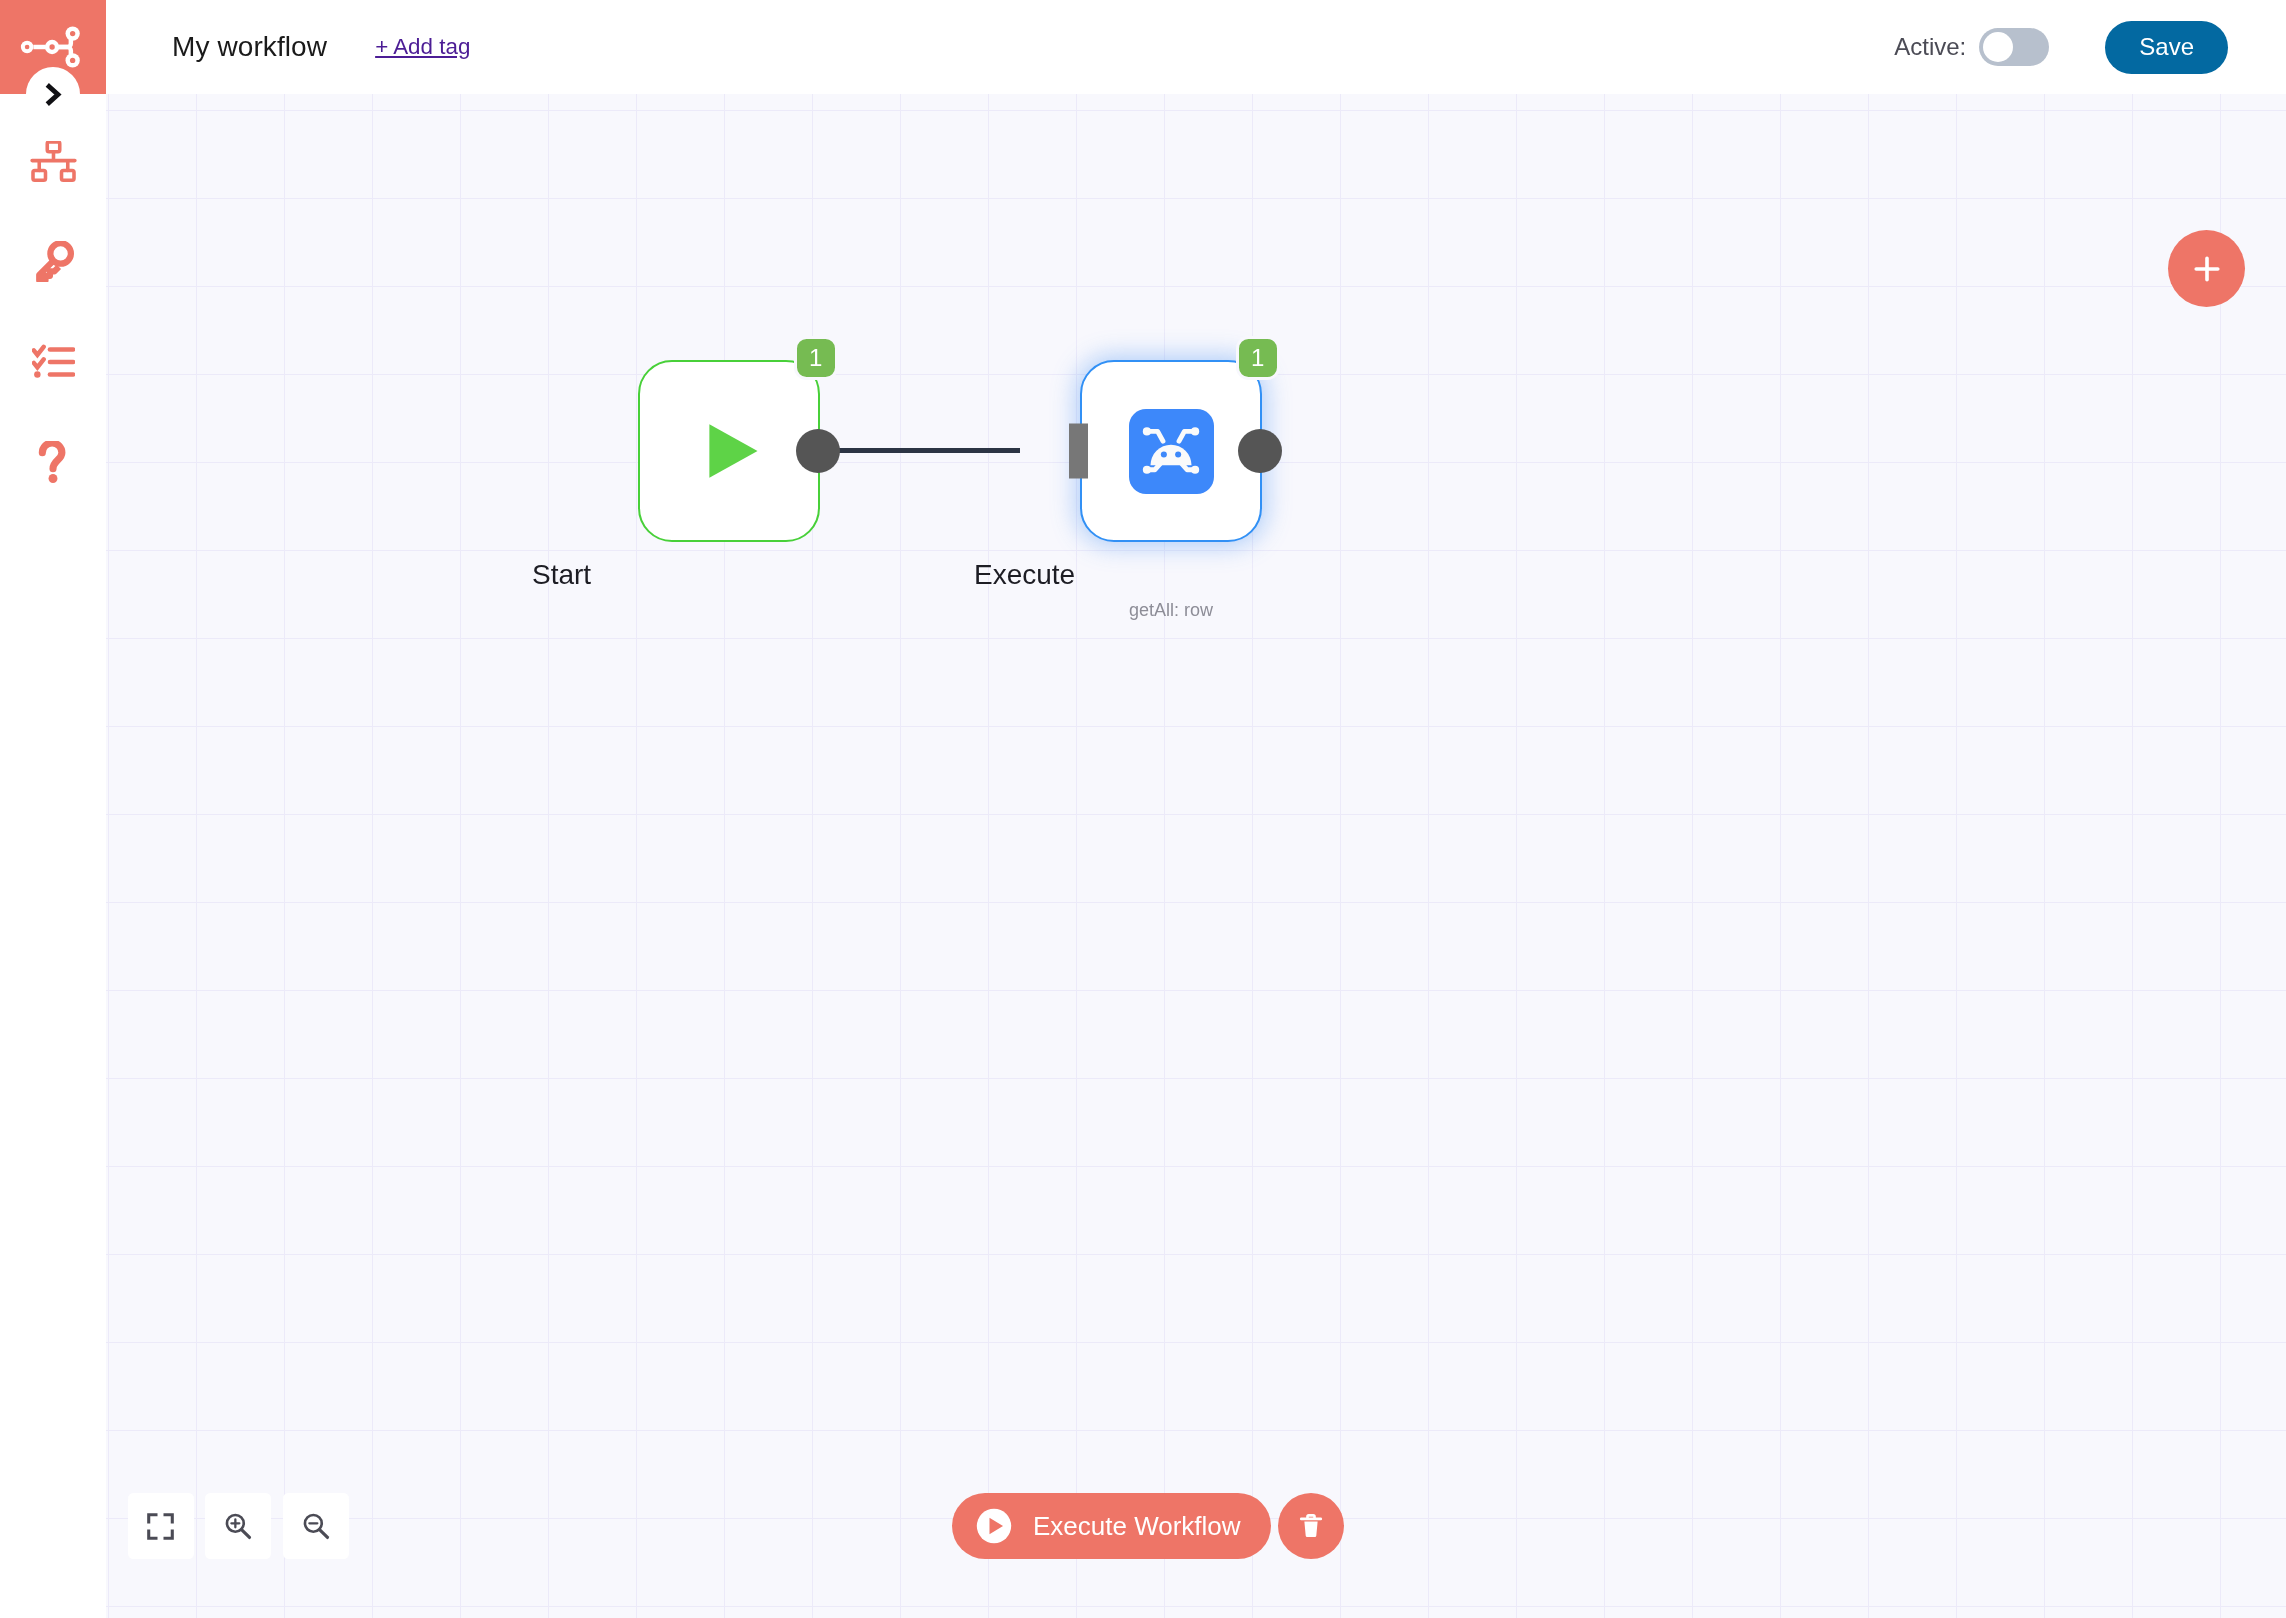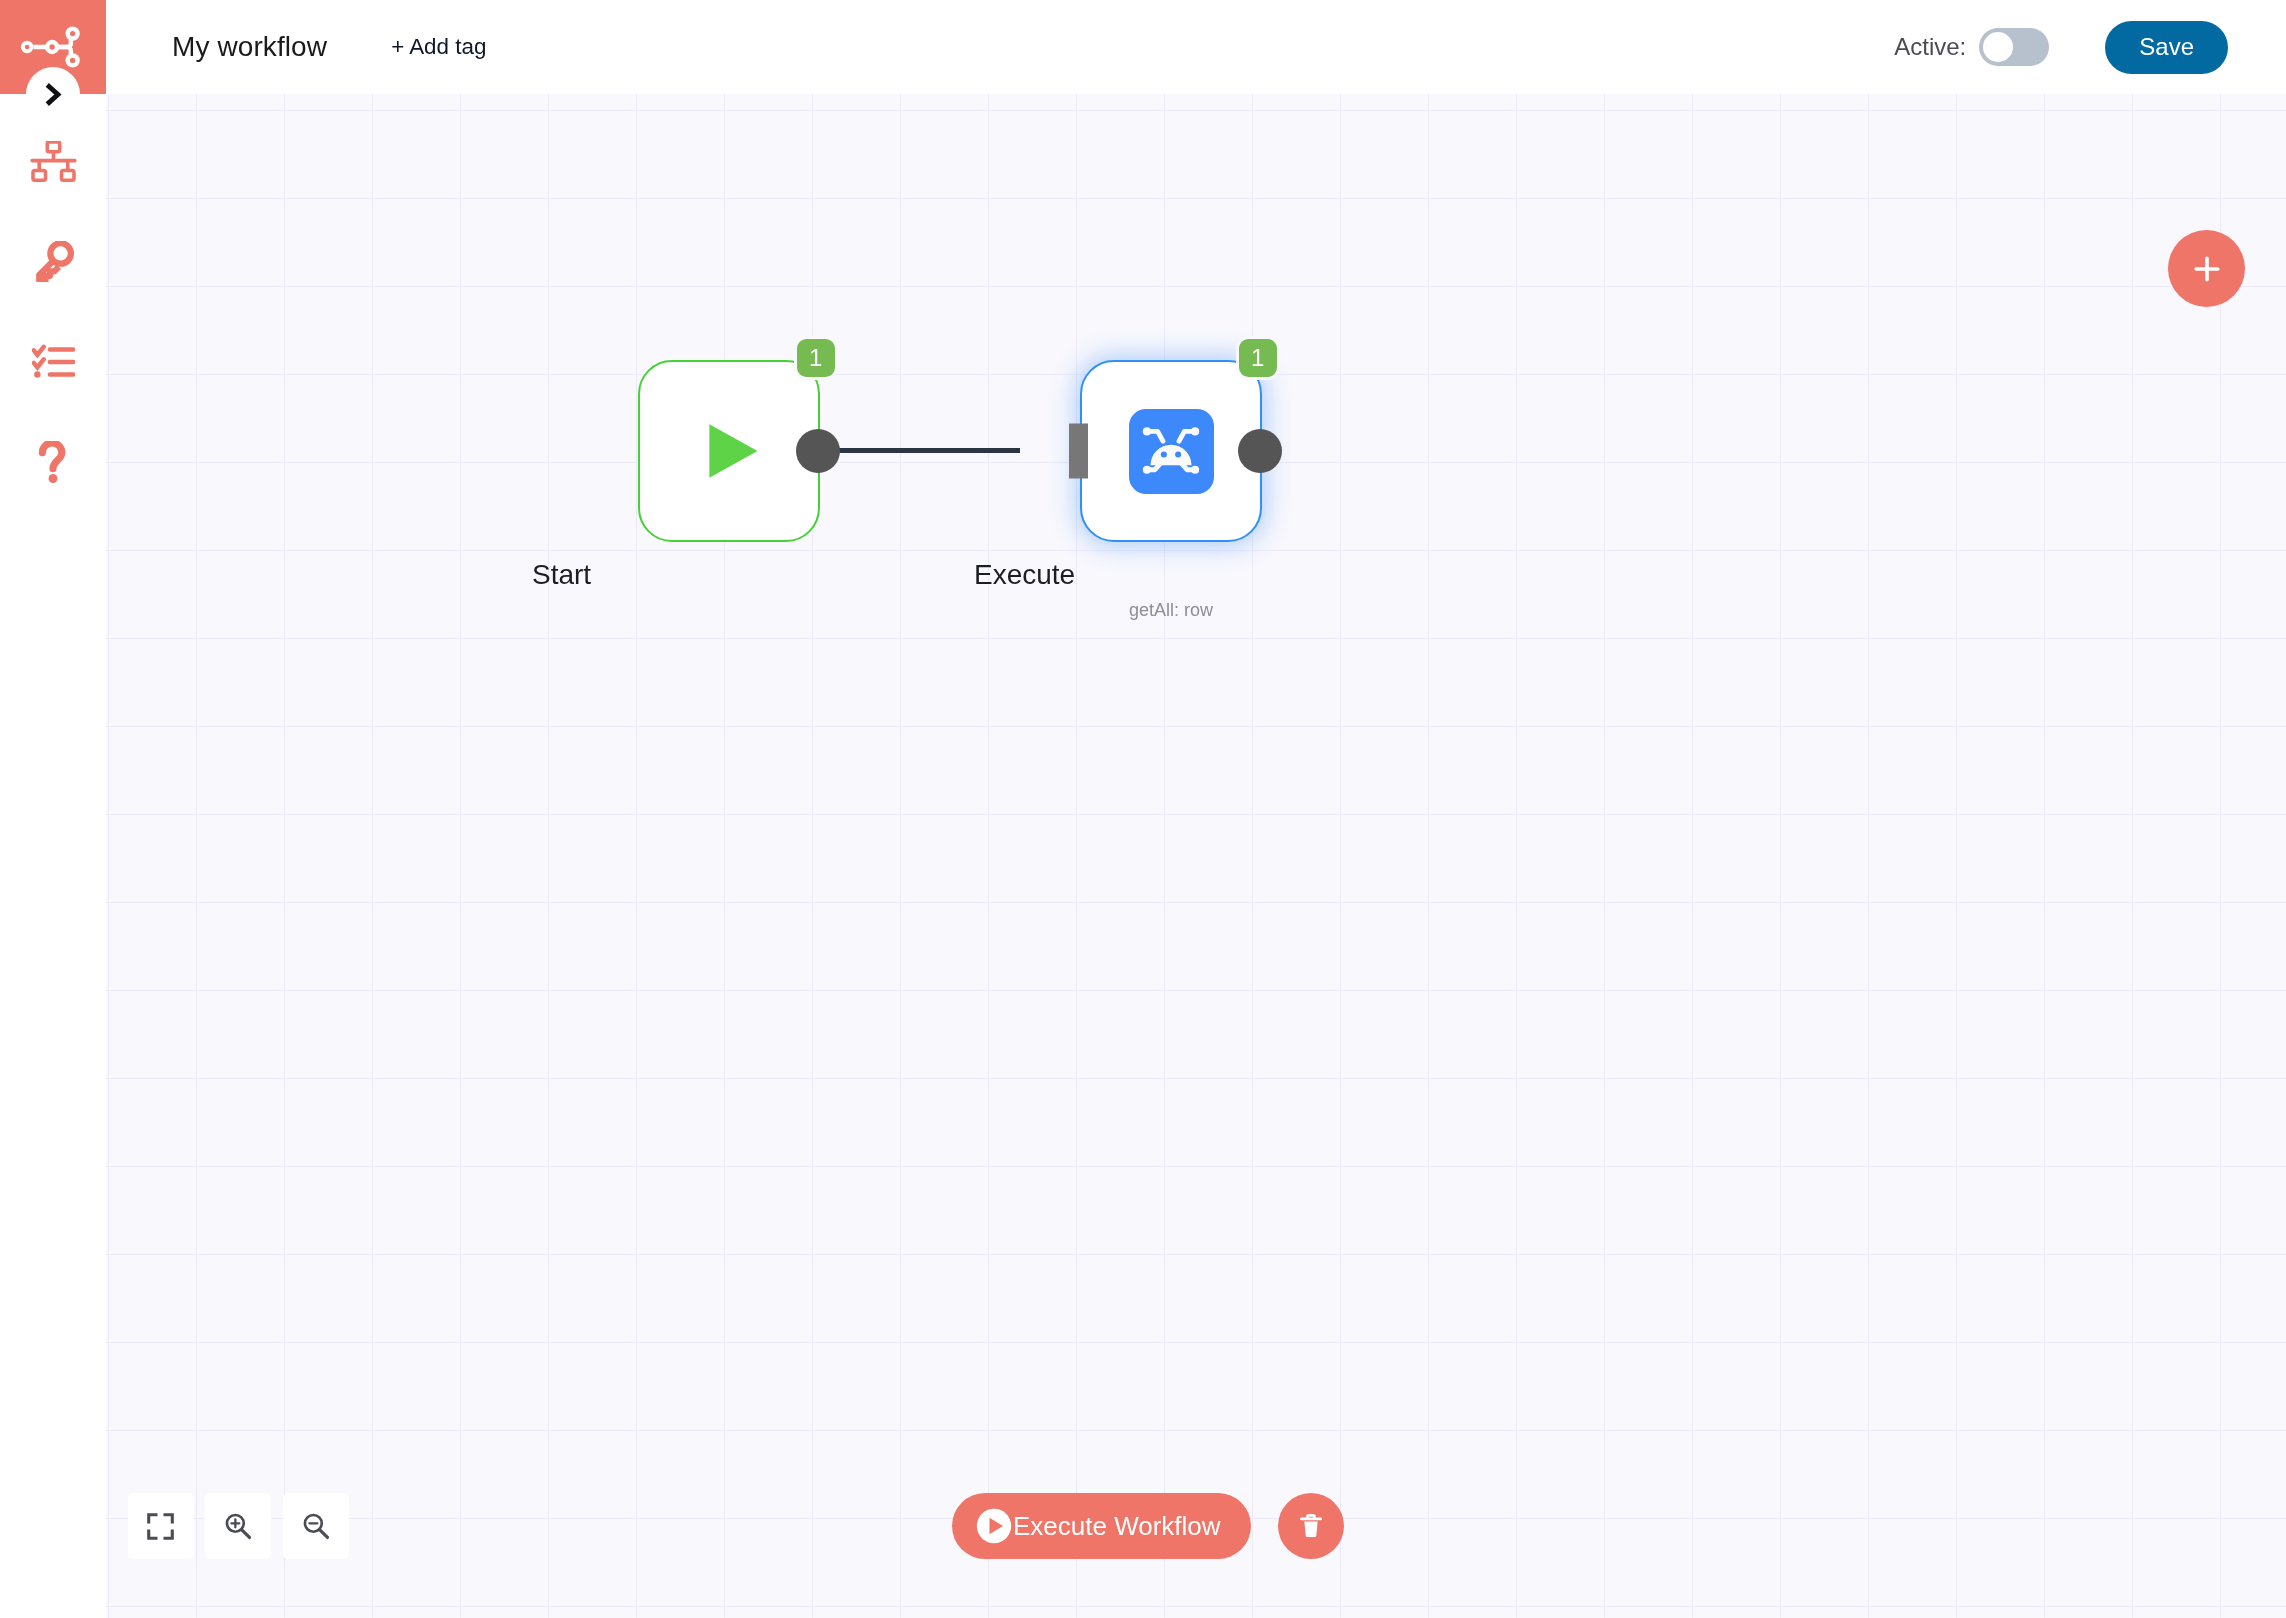--- a/index.html
+++ b/index.html
@@ -44,22 +44,22 @@
     background: #ffffff;
     display: flex; align-items: center;
     z-index: 30;
   }
   #wf-title {
     margin-left: 66px;
     font-size: 28px; color: #1a1a1a; font-weight: 400;
     letter-spacing: 0.1px; cursor: pointer;
   }
   #add-tag {
-    margin-left: 64px;
-    font-size: 22.4px; color: #0f172a; cursor: pointer;
+    margin-left: 48px;
+    font-size: 22.4px; color: #4c1d95; cursor: pointer; text-decoration: underline;
   }
   #header-right {
     margin-left: auto; display: flex; align-items: center;
     margin-right: 59px;
   }
   #active-label { font-size: 24px; color: #4b4b55; margin-right: 13px; }
   #active-toggle {
     width: 70px; height: 38px; border-radius: 19px;
     background: #b7c0cd; position: relative; cursor: pointer;
     margin-right: 56px;
@@ -156,21 +156,21 @@
   .zoom-btn {
     position: absolute; width: 66px; height: 66px;
     background: #ffffff; border: none; border-radius: 5.4px;
     display: flex; align-items: center; justify-content: center;
     cursor: pointer;
   }
   #exec-btn {
     position: absolute;
     background: #ee7567; border: none; border-radius: 38px;
     height: 66px; padding: 0 30px 0 23px;
-    display: flex; align-items: center; gap: 0;
+    display: flex; align-items: center; gap: 20px;
     color: #ffffff; font-size: 26px; cursor: pointer;
     font-family: "Liberation Sans", sans-serif;
   }
   #delete-btn {
     position: absolute;
     width: 66px; height: 66px; border-radius: 50%;
     background: #ee7567; border: none; cursor: pointer;
     display: flex; align-items: center; justify-content: center;
   }
 </style>

